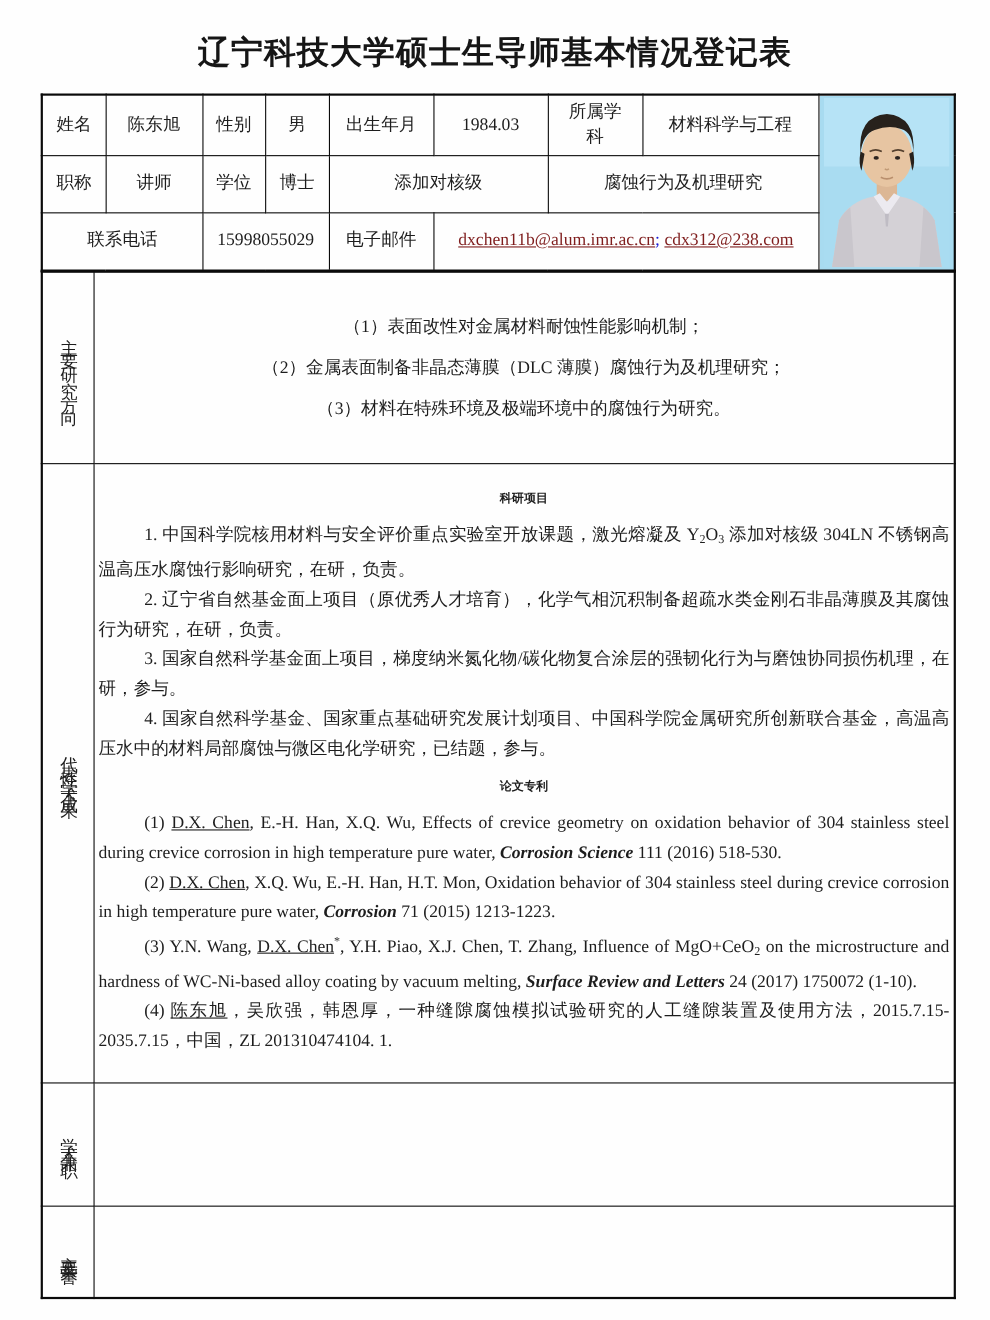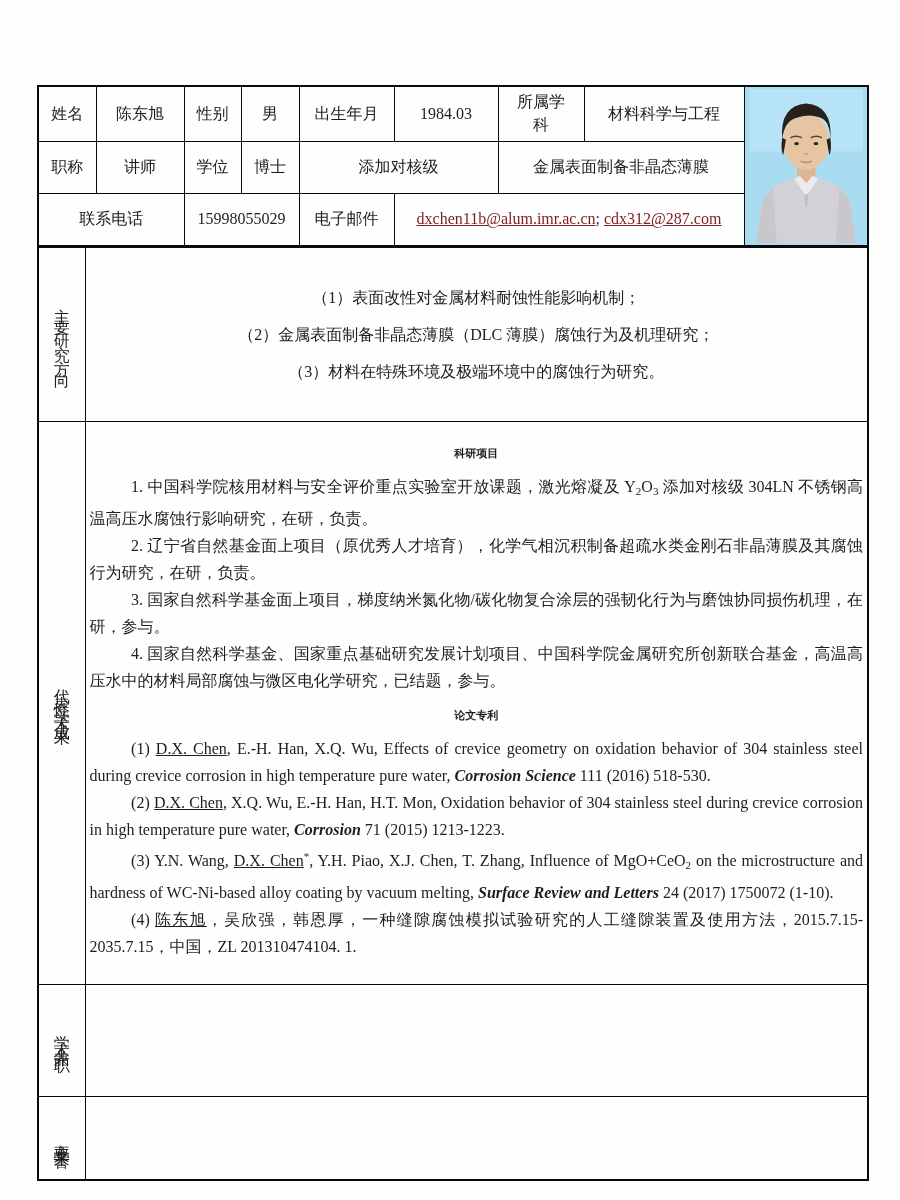--- a/index.html
+++ b/index.html
@@ -70,20 +70,21 @@
   
   tr.h55 td{ height:55px; } tr.h52 td{ height:52px; } tr.h53 td{ height:53px;margin-top:24px; }
   tr.h175 td{ height:175px; } tr.h563 td{ height:563px; }
   tr.h112 td{ height:112px; } tr.h83 td{ height:83px; }
 </style>
 </head>
 <body>
 
 <div class="page">
 
+  <h1 class="doc-title">辽宁科技大学硕士生导师基本情况登记表</h1>
 
   <div class="form-box">
 
     <table class="grid t-top">
       <colgroup>
         <col style="width:58px">
           <col style="width:88px">
           <col style="width:57px">
         <col style="width:58px">
           <col style="width:95px">
@@ -126,29 +127,29 @@
             </svg>
           </div>
         </td>
       </tr>
       <tr class="h52">
         <td>职称</td>
         <td>讲师</td>
         <td>学位</td>
         <td>博士</td>
         <td colspan="2">添加对核级</td>
-        <td colspan="2">金属表面制备非晶态薄膜</td>
+        <td colspan="2">腐蚀行为及机理研究</td>
       </tr>
       <tr class="h53">
         <td colspan="2">联系电话</td>
         <td colspan="2">15998055029</td>
         <td>电子邮件</td>
         <td colspan="3" class="email-cell">
           <a class="email-link">dxchen11b@alum.imr.ac.cn</a><span class="email-sep">;</span>
-          <a class="email-link">cdx312@287.com</a>
+          <a class="email-link">cdx312@238.com</a>
         </td>
       </tr>
     </tbody>
       </table>
 
     <table class="grid t-bottom">
       <colgroup>
         <col style="width:47px">
           <col style="width:783px">
       </colgroup>

